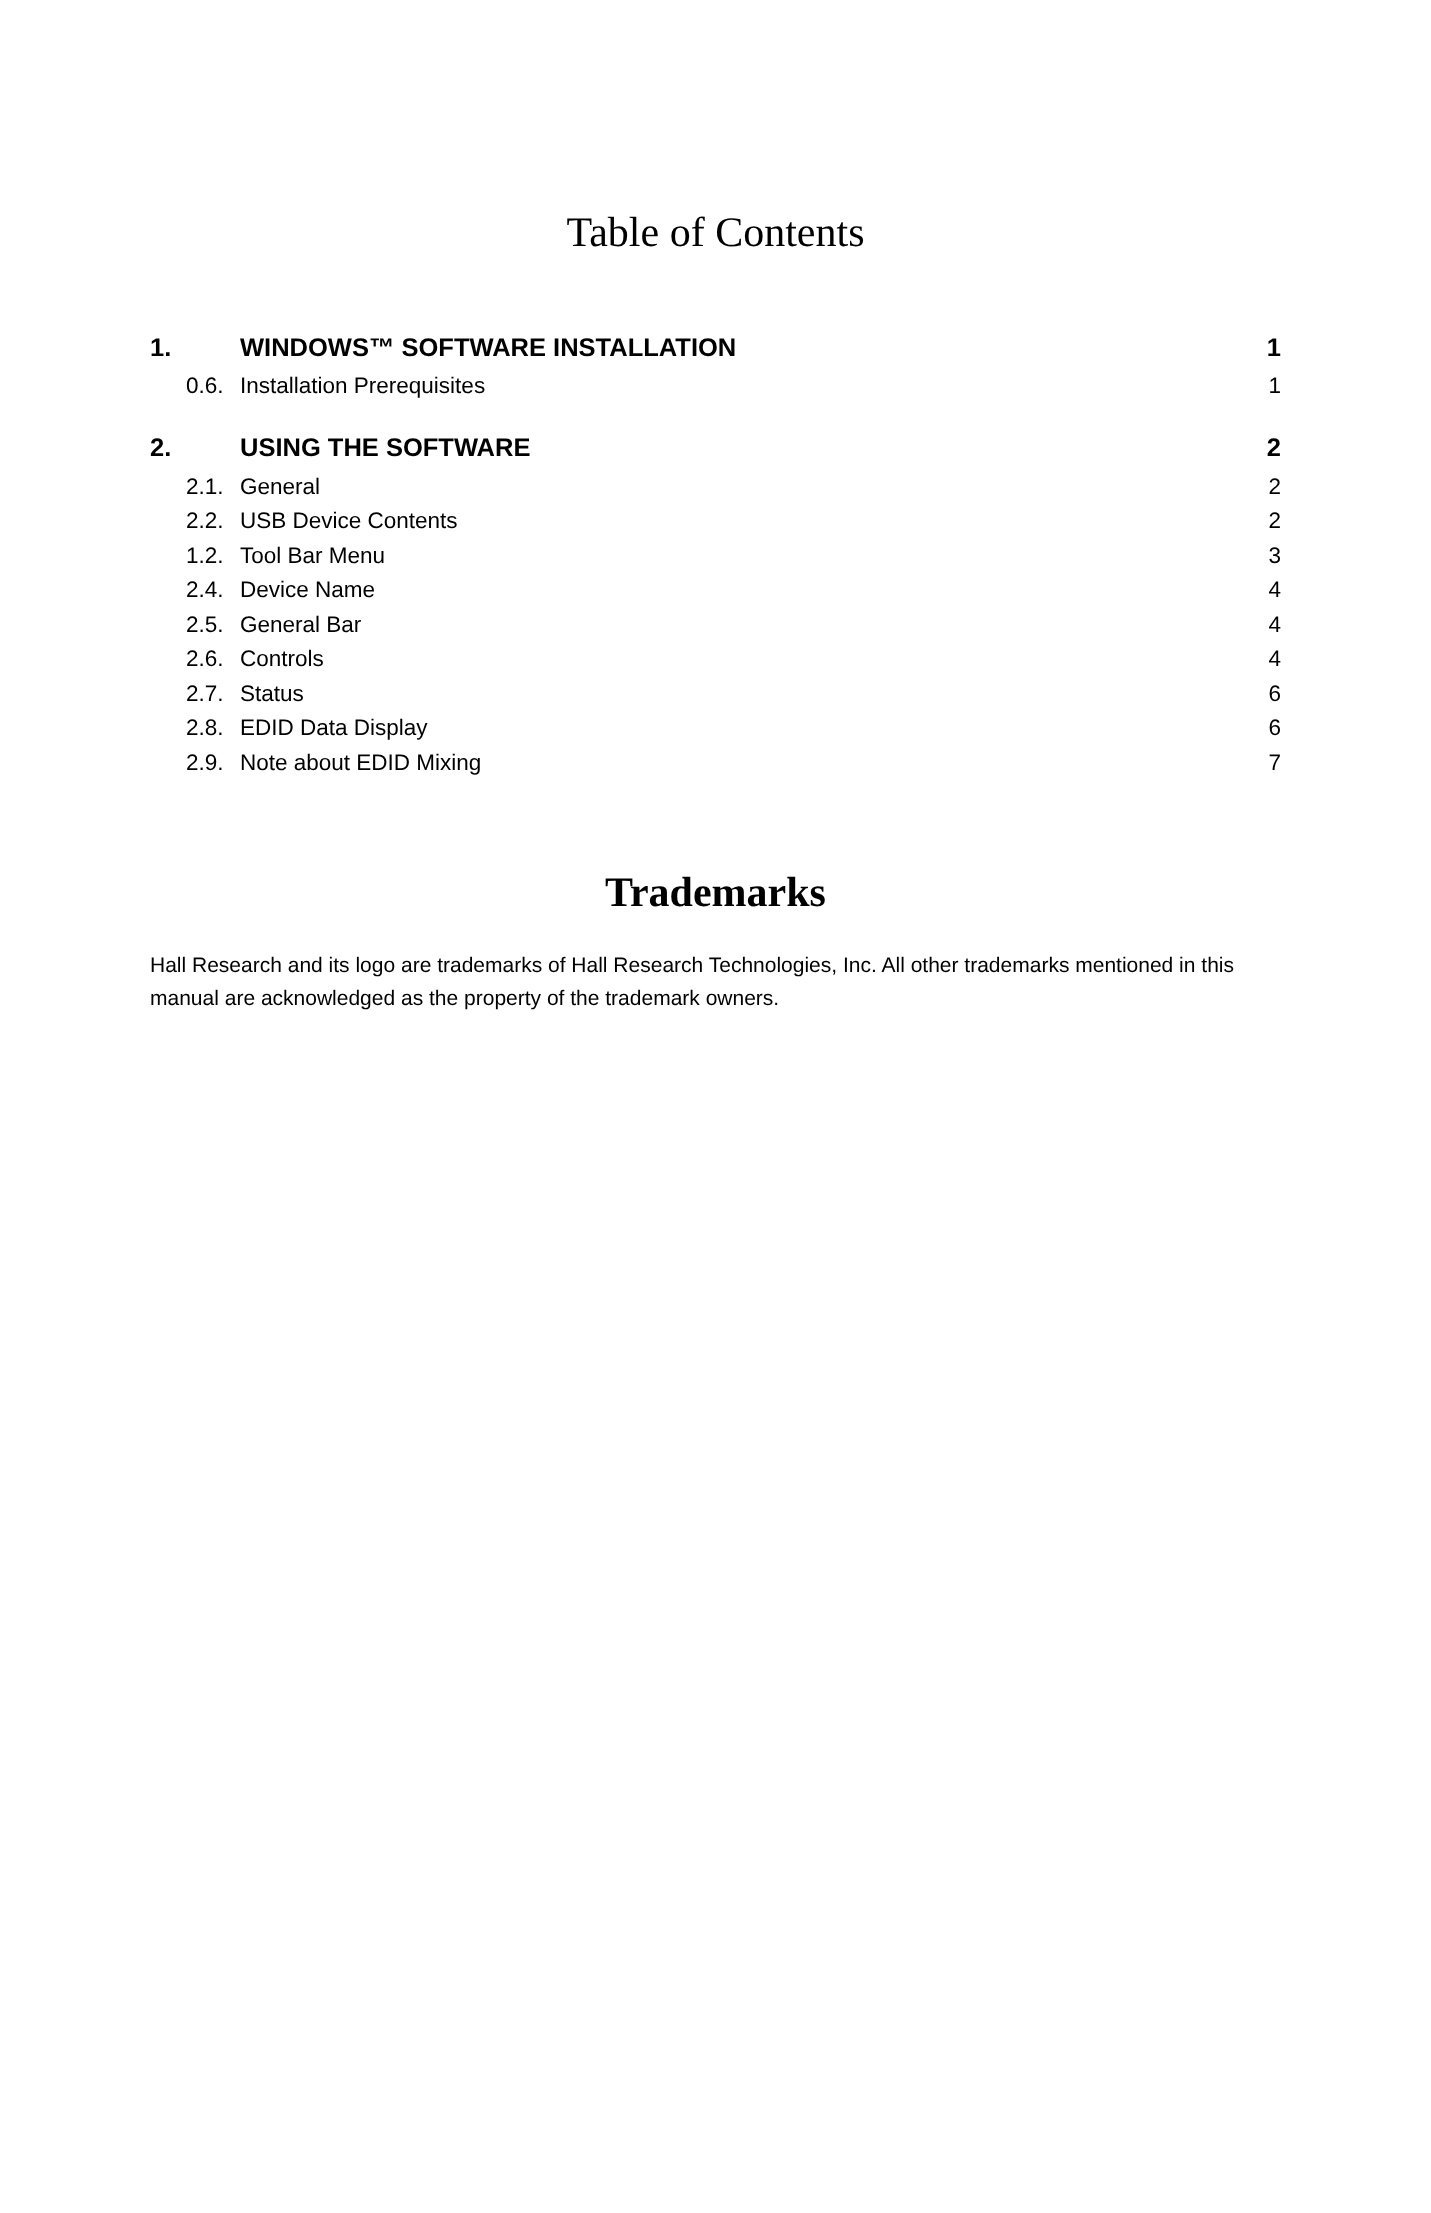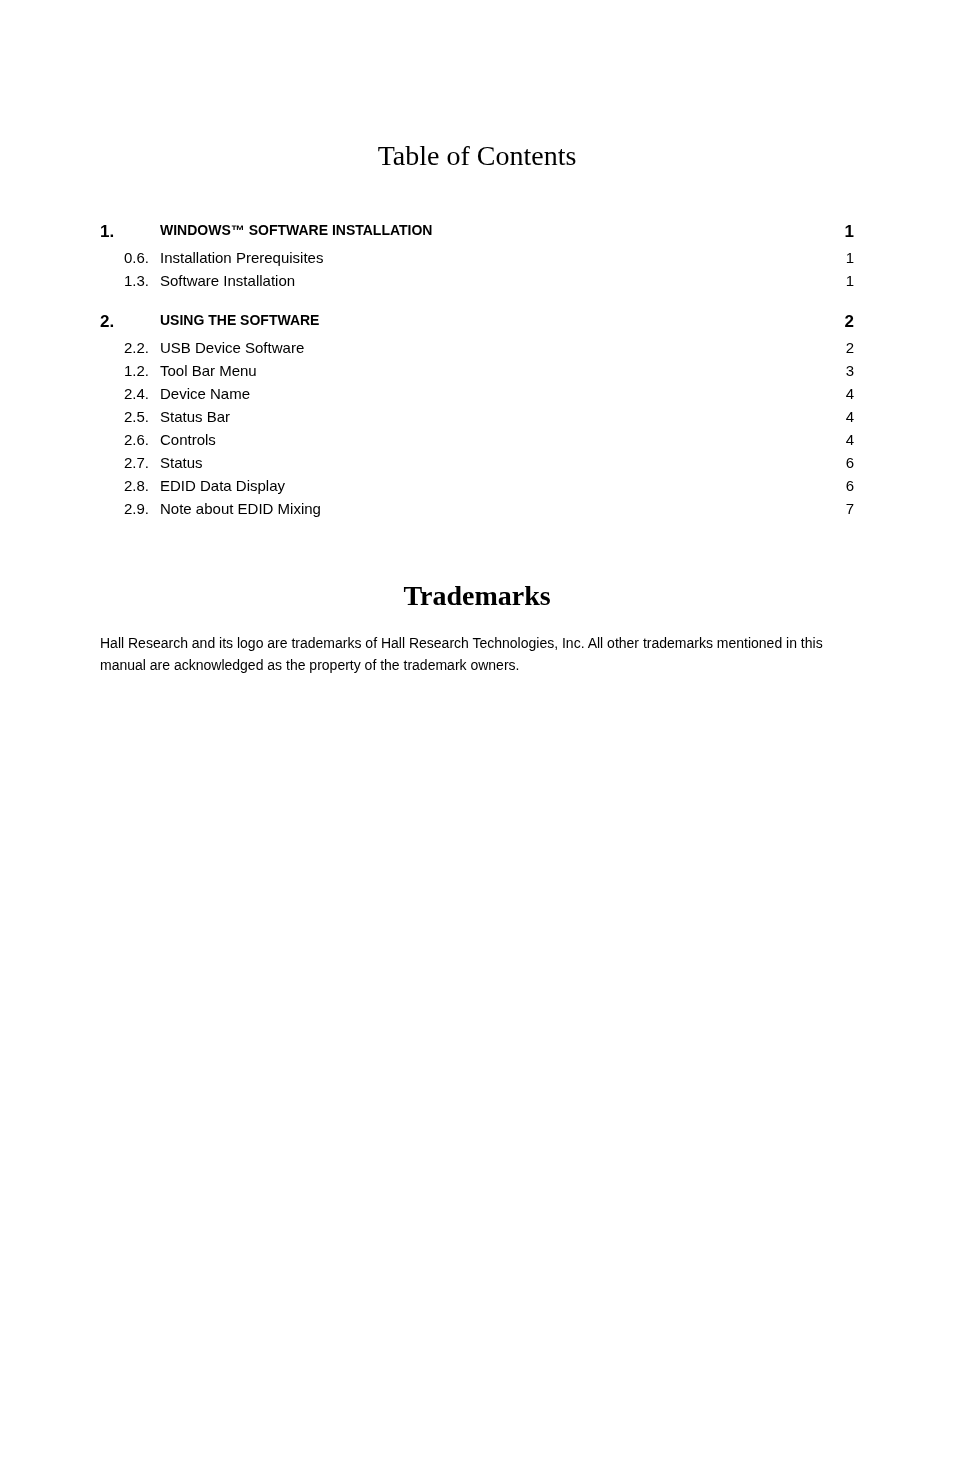--- a/index.html
+++ b/index.html
@@ -38,21 +38,21 @@
     }
 
     .toc-section-row .section-num {
       font-size: 17px;
       font-weight: bold;
       width: 60px;
       padding-right: 8px;
     }
 
     .toc-section-row .section-title {
-      font-size: 14px;
+      font-size: 17px;
       font-weight: bold;
       flex: 1;
     }
 
     .toc-section-row .section-page {
       font-size: 17px;
       font-weight: bold;
       text-align: right;
       width: 40px;
     }
@@ -114,51 +114,51 @@
   <tr class="toc-section-row">
         <td class="section-num">1.</td>
         <td class="section-title">WINDOWS™ SOFTWARE INSTALLATION</td>
         <td class="section-page">1</td>
       </tr>
       <tr class="toc-sub-row">
         <td class="sub-num">0.6.</td>
         <td class="sub-title">Installation Prerequisites</td>
         <td class="sub-page">1</td>
       </tr>
-      <tr class="toc-sub-row">
-        <td class="sub-num">1.3.</td>
-        <td class="sub-title">Software Installation</td>
-        <td class="sub-page">1</td>
-      </tr>
       <tr class="section-divider">
         <td colspan="3" style="height: 10px;"></td>
       </tr>
       <tr class="toc-section-row">
         <td class="section-num">2.</td>
         <td class="section-title">USING THE SOFTWARE</td>
         <td class="section-page">2</td>
       </tr>
       <tr class="toc-sub-row">
+        <td class="sub-num">2.1.</td>
+        <td class="sub-title">General</td>
+        <td class="sub-page">2</td>
+      </tr>
+      <tr class="toc-sub-row">
         <td class="sub-num">2.2.</td>
-        <td class="sub-title">USB Device Software</td>
+        <td class="sub-title">USB Device Contents</td>
         <td class="sub-page">2</td>
       </tr>
       <tr class="toc-sub-row">
         <td class="sub-num">1.2.</td>
         <td class="sub-title">Tool Bar Menu</td>
         <td class="sub-page">3</td>
       </tr>
       <tr class="toc-sub-row">
         <td class="sub-num">2.4.</td>
         <td class="sub-title">Device Name</td>
         <td class="sub-page">4</td>
       </tr>
       <tr class="toc-sub-row">
         <td class="sub-num">2.5.</td>
-        <td class="sub-title">Status Bar</td>
+        <td class="sub-title">General Bar</td>
         <td class="sub-page">4</td>
       </tr>
       <tr class="toc-sub-row">
         <td class="sub-num">2.6.</td>
         <td class="sub-title">Controls</td>
         <td class="sub-page">4</td>
       </tr>
       <tr class="toc-sub-row">
         <td class="sub-num">2.7.</td>
         <td class="sub-title">Status</td>

